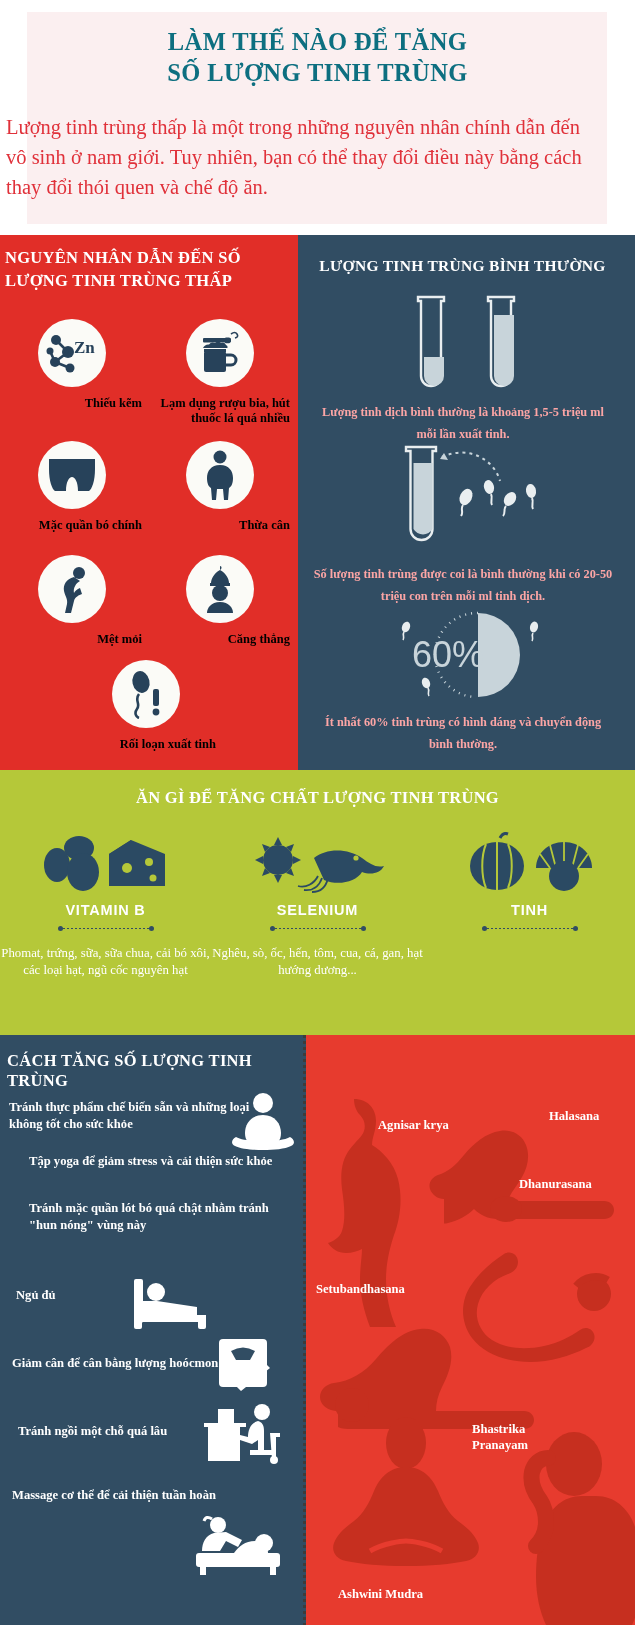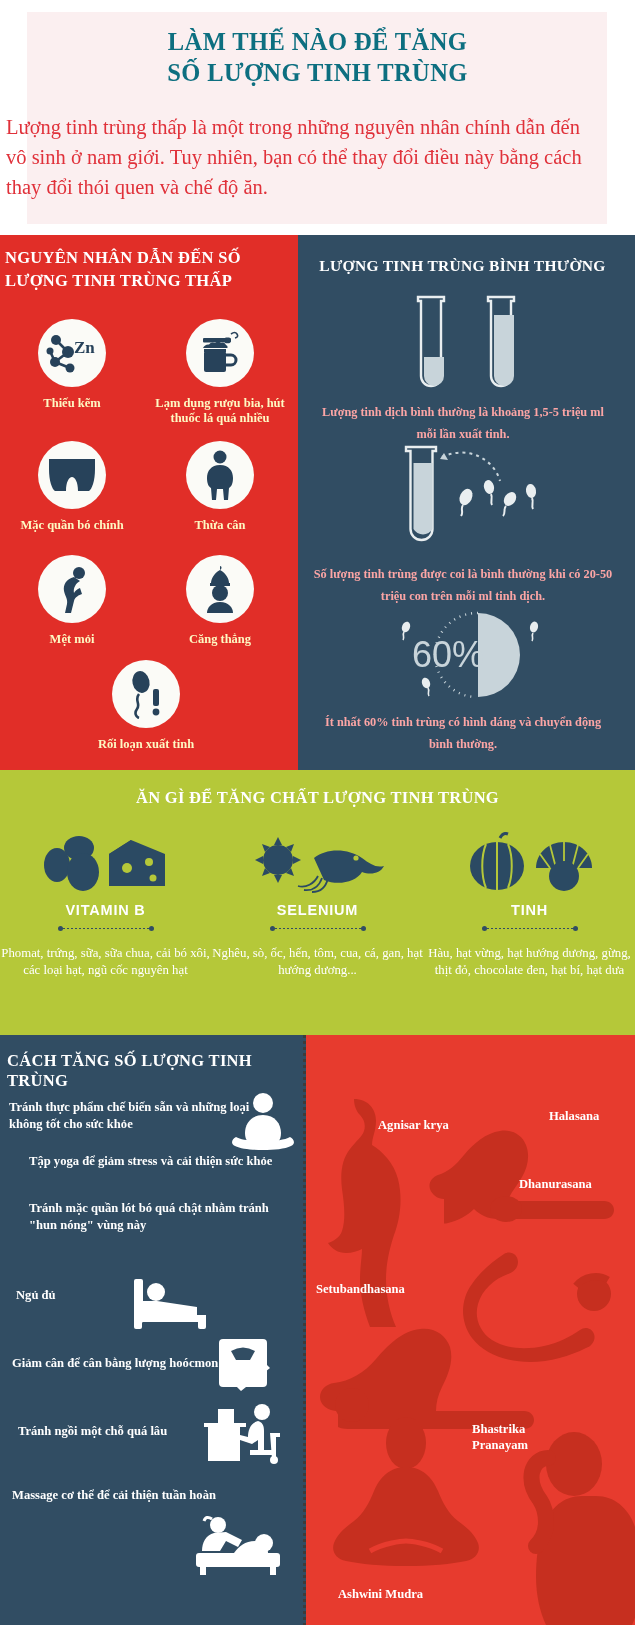--- a/index.html
+++ b/index.html
@@ -81,24 +81,25 @@
     margin: 0 auto;
     border-radius: 50%;
     background: #fbfbf7;
     display: flex;
     align-items: center;
     justify-content: center;
   }
   .cause .bubble svg { display: block; }
   .cause .cap {
     margin-top: 9px;
-    color: #fef9c3;
+    color: #000000;
     font-weight: bold;
     font-size: 12.5px;
     line-height: 15px;
+    text-align: right;
   }
   #cause-0 { left: 2px;   top: 84px; }
   #cause-1 { left: 150px; top: 84px; }
   #cause-2 { left: 2px;   top: 206px; }
   #cause-3 { left: 150px; top: 206px; }
   #cause-4 { left: 2px;   top: 320px; }
   #cause-5 { left: 150px; top: 320px; }
   #cause-6 { left: 76px;  top: 425px; }
 
   
@@ -453,21 +454,20 @@
           <path d="M22 12c-5 12-5 32 0 44M44 12c5 12 5 32 0 44M33 10v48" stroke="#b5c839" stroke-width="2" fill="none"></path>
           <path d="M100 10c16 0 28 12 28 26H72c0-14 12-26 28-26z"></path>
           <path d="M100 10v26M86 13l6 23M114 13l-6 23M76 22l10 14M124 22l-10 14" stroke="#b5c839" stroke-width="1.8" fill="none"></path>
           <circle cx="100" cy="44" r="15"></circle>
         </svg>
       </div>
       <div class="name">TINH</div>
       <div class="rule">
           <i></i>
         </div>
-      <div class="items">Hàu, hạt vừng, hạt hướng dương, gừng, thịt đỏ, chocolate đen, hạt bí, hạt dưa</div>
     </div>
   </div>
 
   <div class="panel" id="tips">
     <div class="panel-title">CÁCH TĂNG SỐ LƯỢNG TINH TRÙNG</div>
 
     <div class="tip" id="tip-0">Tránh thực phẩm chế biến sẵn và những loại không tốt cho sức khỏe</div>
     <div class="tip" id="tip-1">Tập yoga để giảm stress và cải thiện sức khỏe</div>
     <div class="tip" id="tip-2">Tránh mặc quần lót bó quá chật nhằm tránh "hun nóng" vùng này</div>
     <div class="tip" id="tip-3">Ngủ đủ</div>

